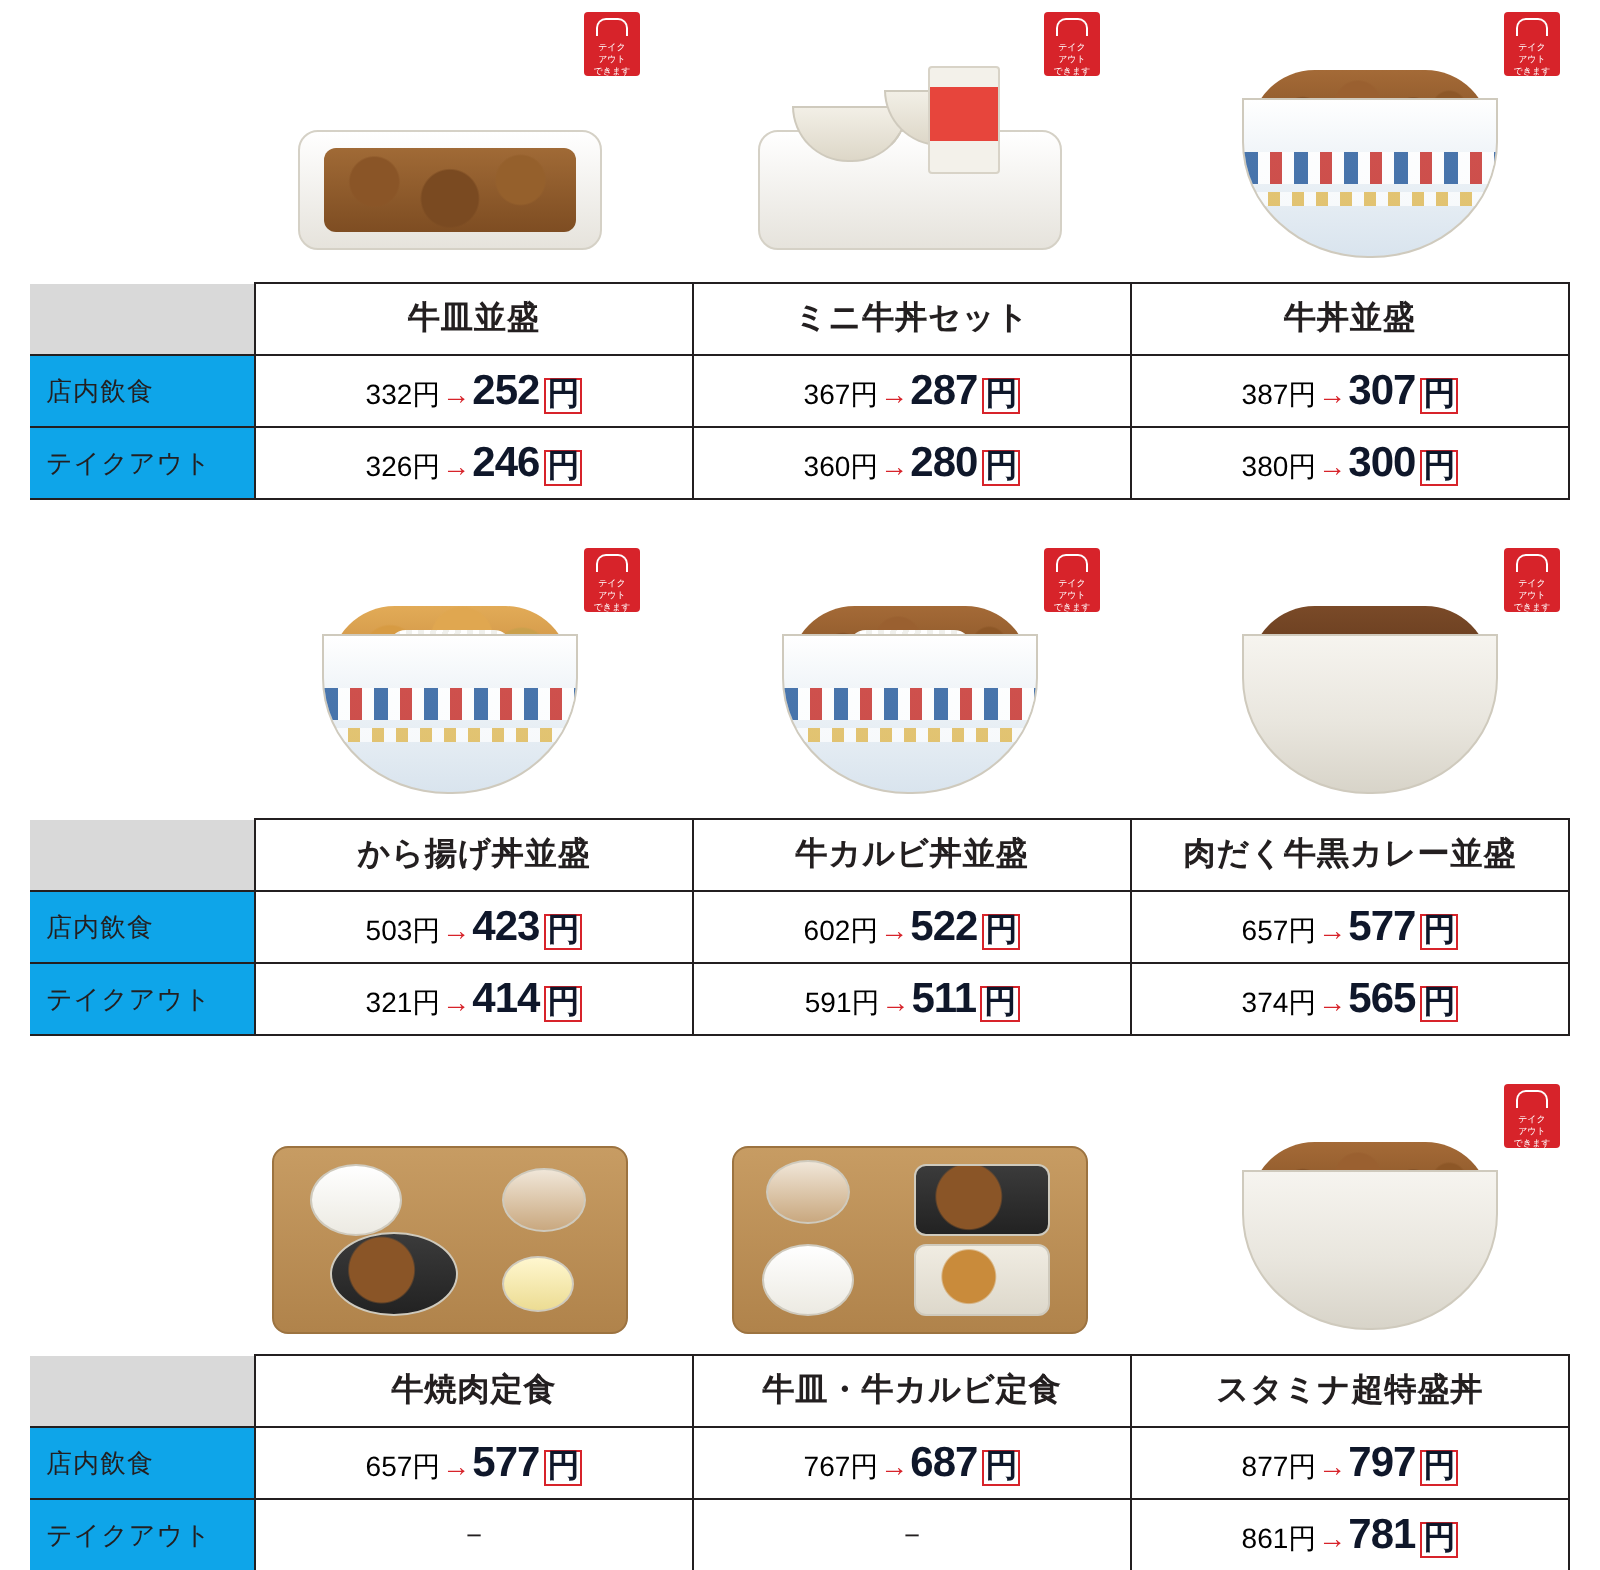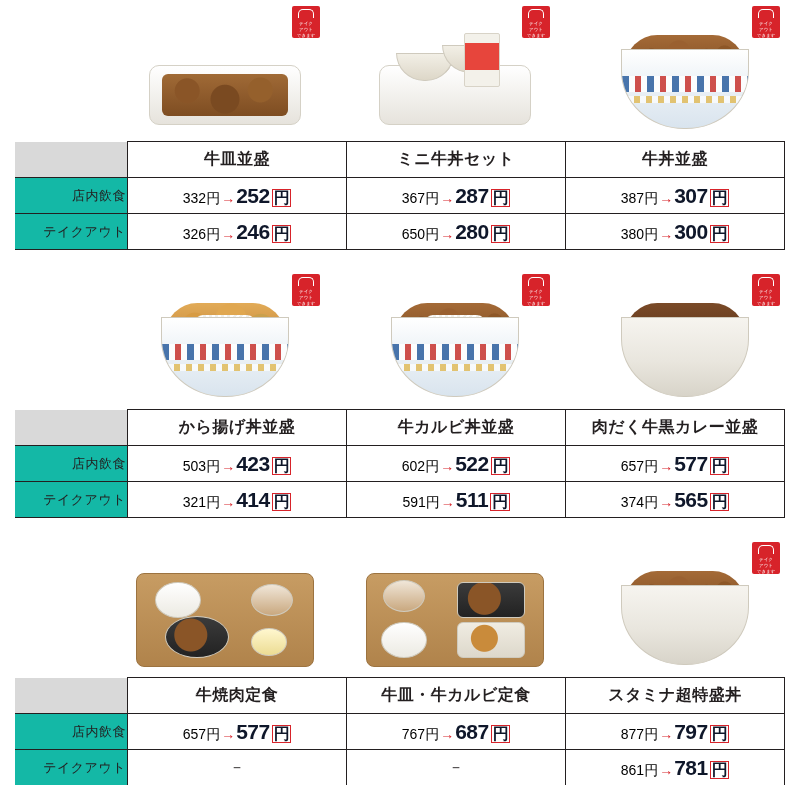--- a/index.html
+++ b/index.html
@@ -244,24 +244,24 @@
     border-left: none;
     border-top: none;
     width: 110px;
   }
   table.price thead th.name {
     font-size: 16px;
     font-weight: bold;
     letter-spacing: .5px;
   }
   table.price tbody th {
-    background: #14b8a6;
+    background: #0ea5e9;
     font-size: 13px;
     font-weight: normal;
-    text-align: right;
+    text-align: left;
     padding-left: 8px;
     letter-spacing: .5px;
     border-left: none;
   }
   .old {
     font-size: 14px;
     color: #000000;
   }
   .arrow {
     color: #d7232a;
@@ -358,21 +358,21 @@
           <td>
             <span class="old">387</span><span class="old">円</span><span class="arrow">→</span><span class="new">307</span><span class="new"><span class="yen">円</span></span>
           </td>
         </tr>
         <tr>
           <th>テイクアウト</th>
           <td>
             <span class="old">326</span><span class="old">円</span><span class="arrow">→</span><span class="new">246</span><span class="new"><span class="yen">円</span></span>
           </td>
           <td>
-            <span class="old">650</span><span class="old">円</span><span class="arrow">→</span><span class="new">280</span><span class="new"><span class="yen">円</span></span>
+            <span class="old">360</span><span class="old">円</span><span class="arrow">→</span><span class="new">280</span><span class="new"><span class="yen">円</span></span>
           </td>
           <td>
             <span class="old">380</span><span class="old">円</span><span class="arrow">→</span><span class="new">300</span><span class="new"><span class="yen">円</span></span>
           </td>
         </tr>
       </tbody>
     </table>
   </div>
 
   <div class="spacer"></div>

